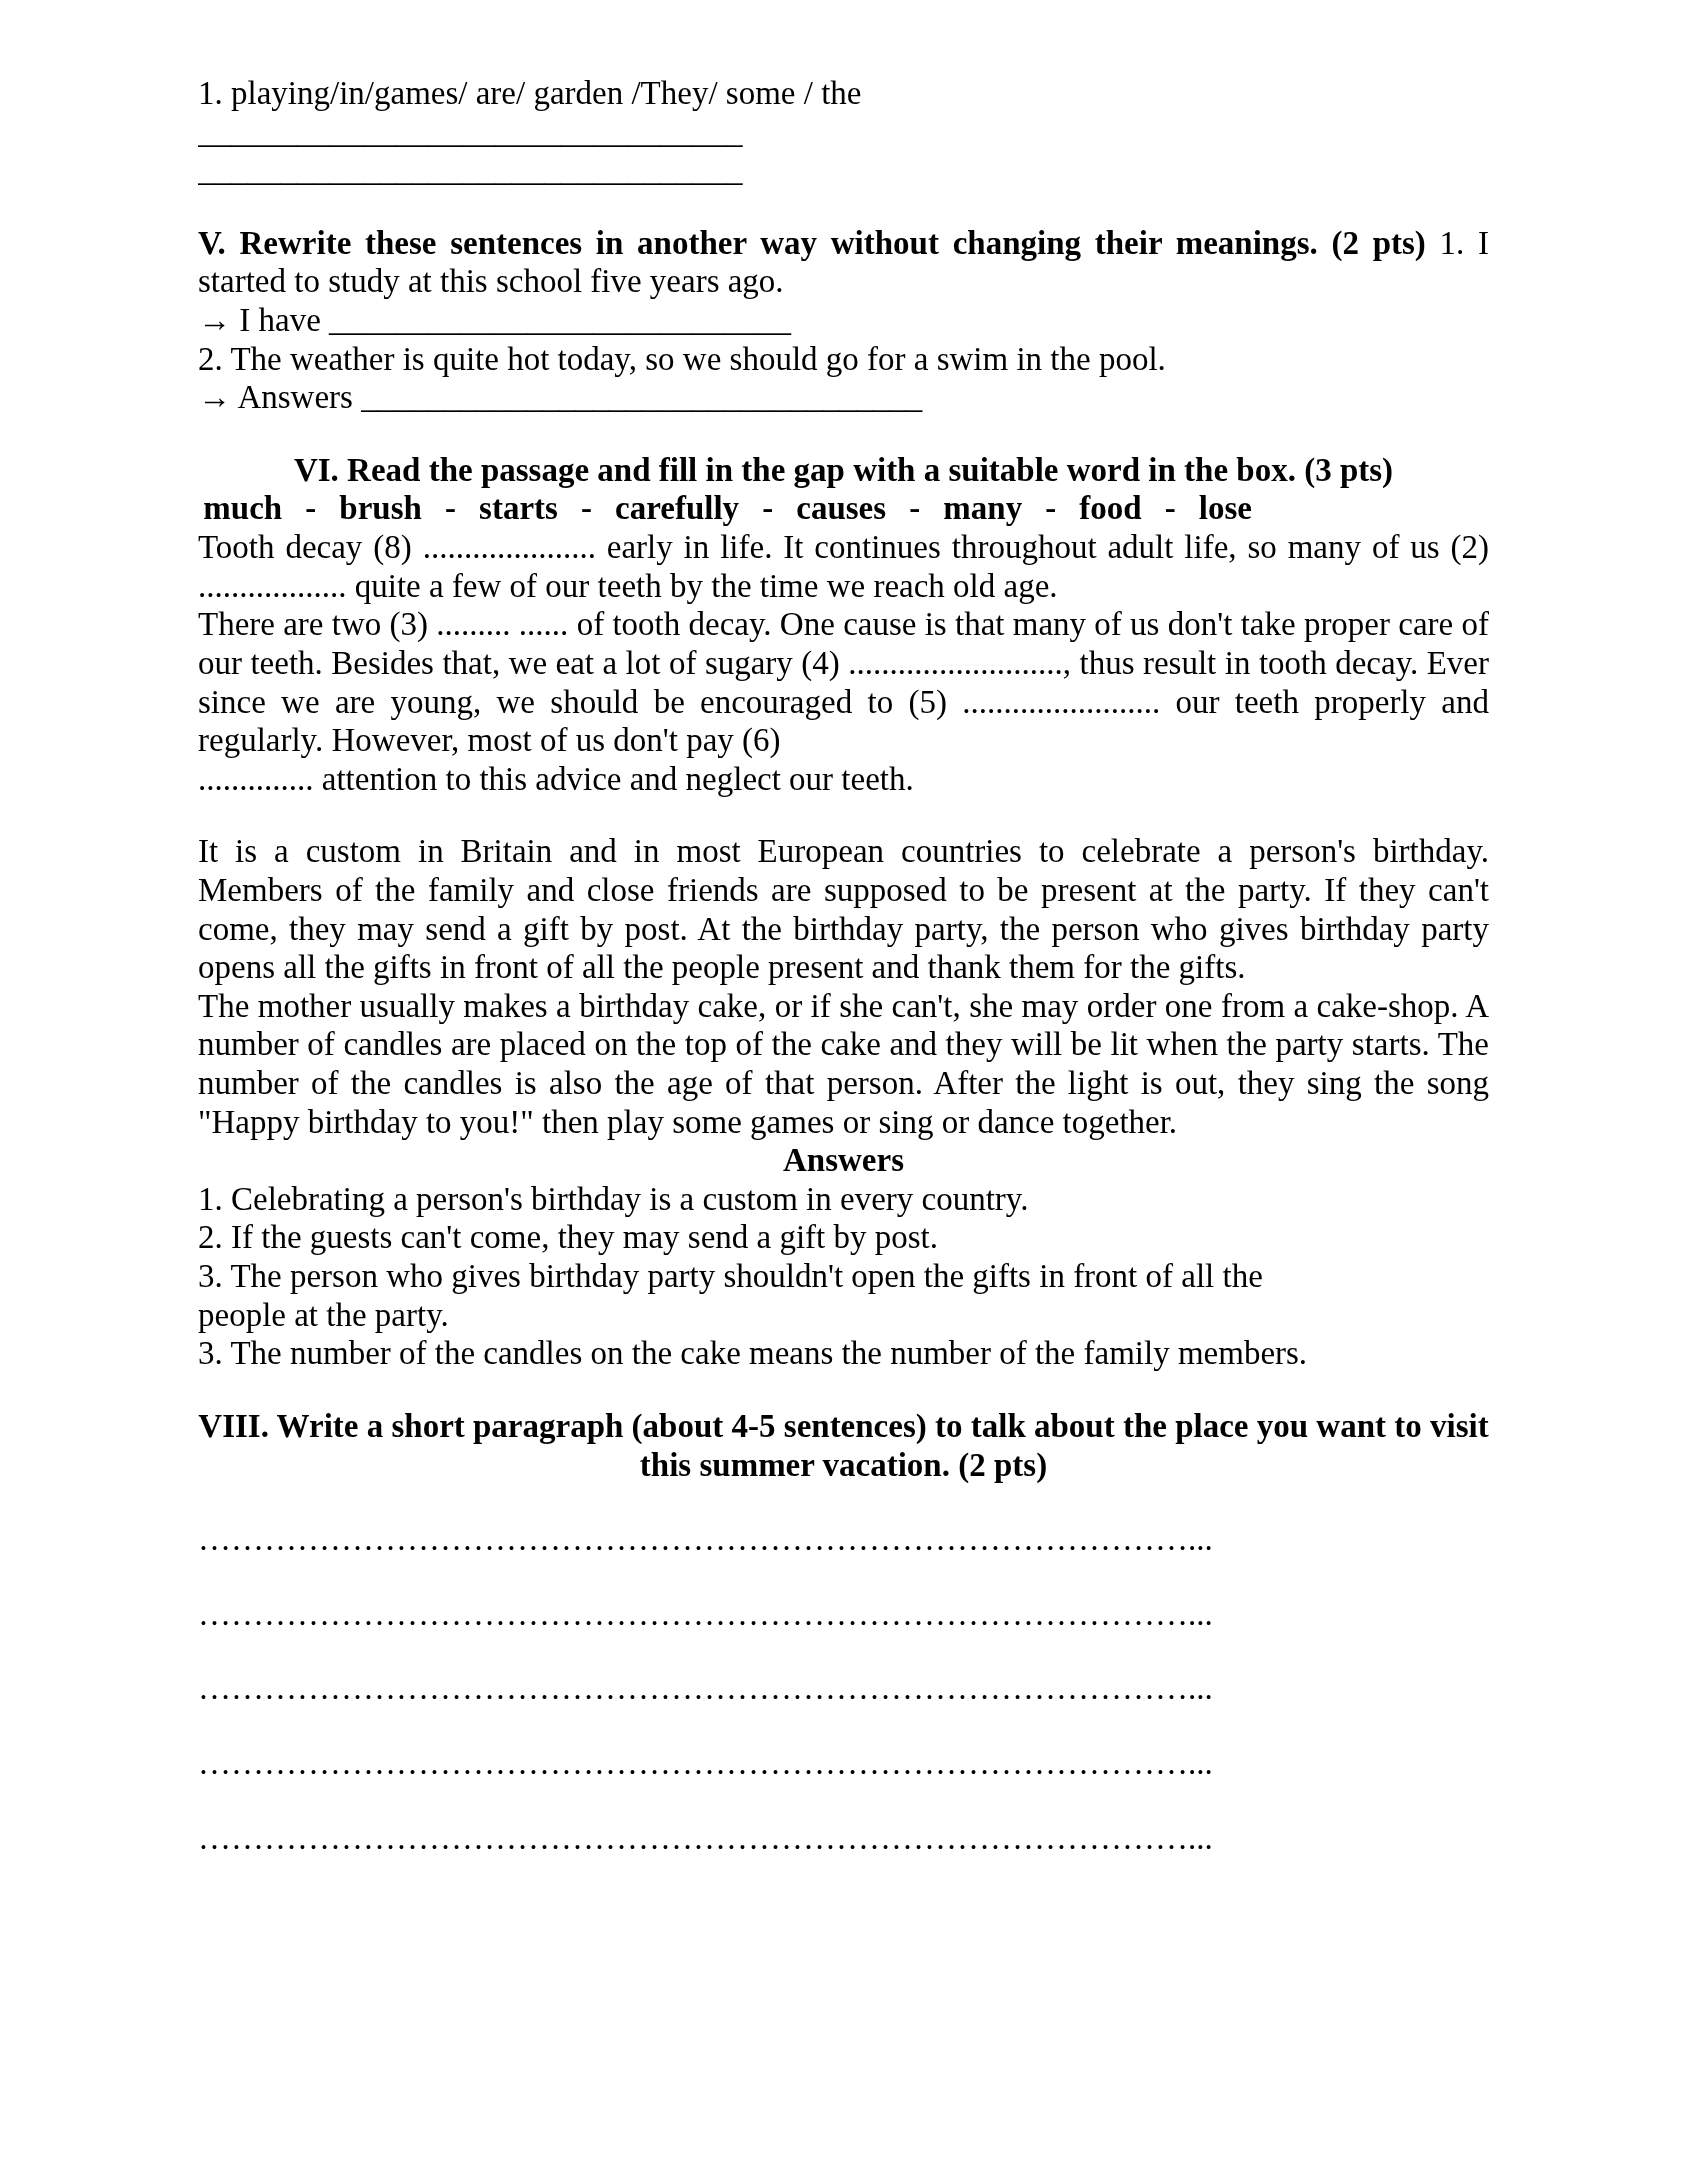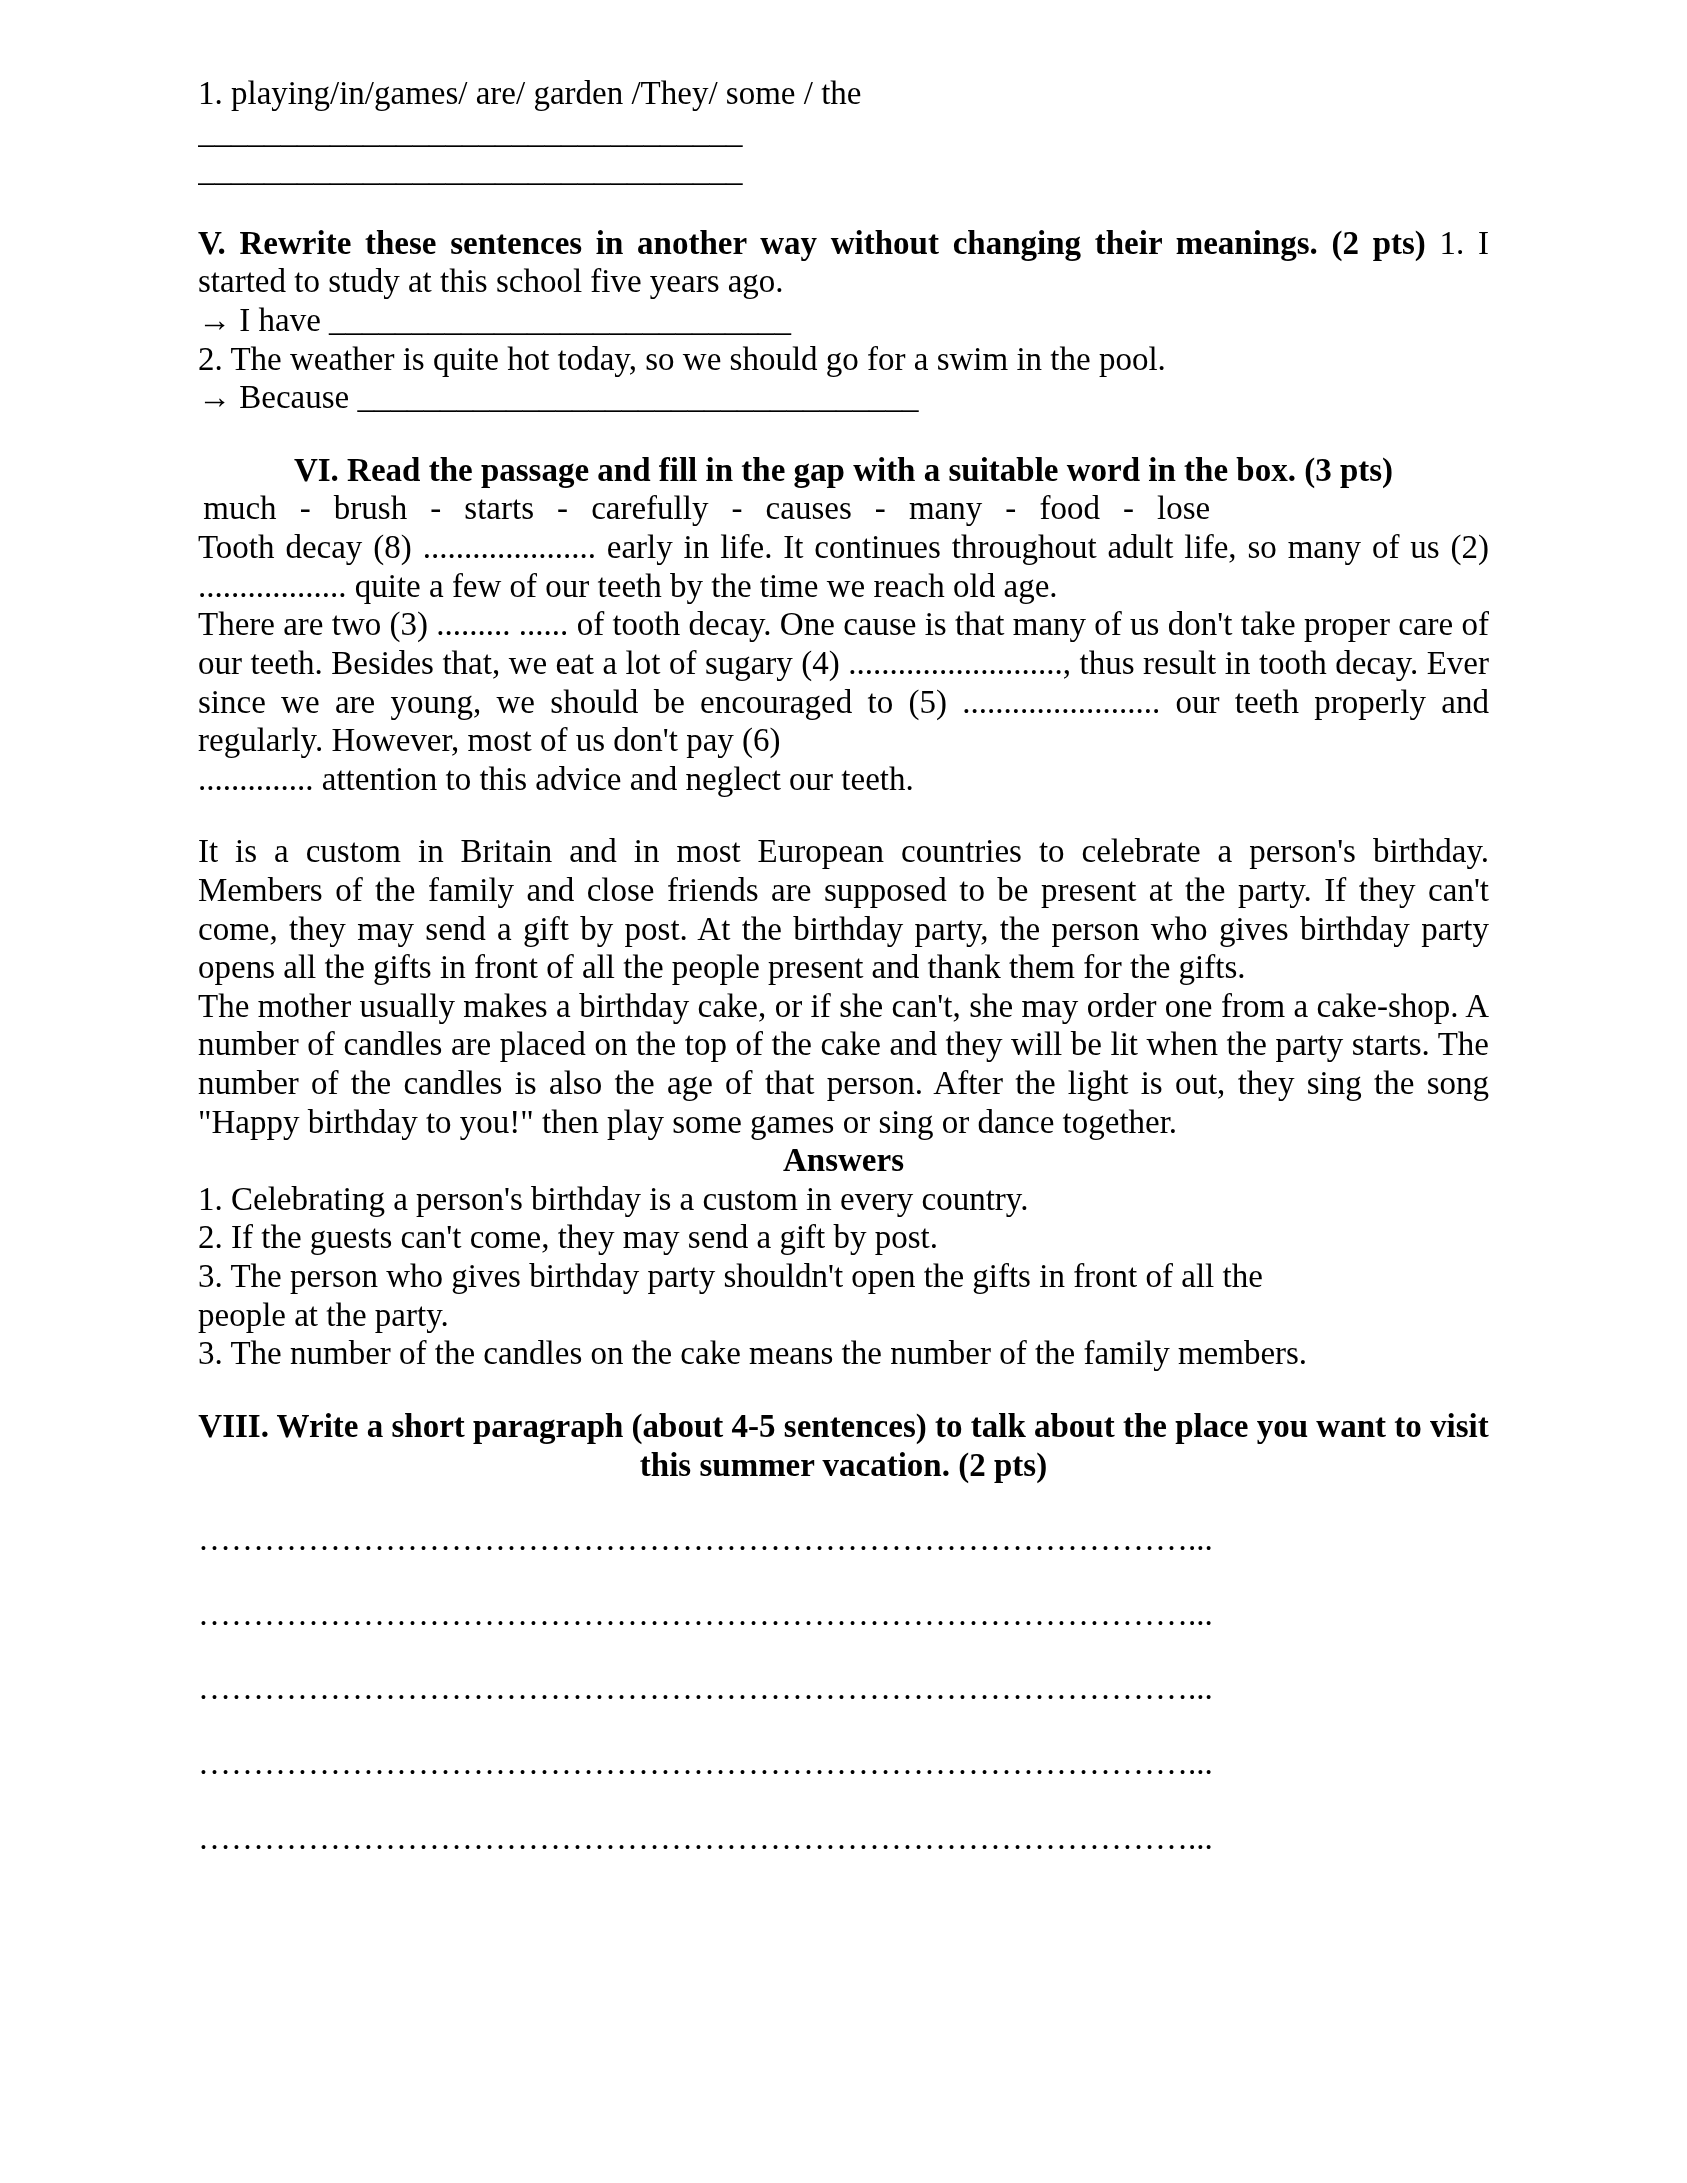--- a/index.html
+++ b/index.html
@@ -13,21 +13,21 @@
     font-family: "Liberation Serif", "DejaVu Serif", serif;
     font-size: 33px;
     line-height: 1.17;
     padding: 74px 198px 0 198px;
     overflow: hidden;
   }
   .just { text-align: justify; }
   .bold { font-weight: bold; text-align: center; }
   .sec { margin-top: 34px; }
   .wordbox {
-    font-weight: normal;
+    font-weight: bold;
     word-spacing: 0.45em;
     padding-left: 5.3px;
   }
   .writing-line {
     margin-top: 36px;
     white-space: nowrap;
     overflow: hidden;
     width: 1290px;
   }
   .line { white-space: nowrap; overflow: hidden; }
@@ -43,21 +43,21 @@
     <div class="line">_________________________________</div>
   </div>
 
   <div class="sec">
     <p class="just">
       <span class="bold">V. Rewrite these sentences in another way without changing their meanings. (2 pts)</span>
       <span>1. I started to study at this school five years ago.</span>
     </p>
     <div class="line">→ I have ____________________________</div>
     <div class="line">2. The weather is quite hot today, so we should go for a swim in the pool.</div>
-    <div class="line">→ Because __________________________________</div>
+    <div class="line">→ Answers __________________________________</div>
   </div>
 
   <div class="sec">
     <div class="bold line">VI. Read the passage and fill in the gap with a suitable word in the box. (3 pts)</div>
     <div class="wordbox">much - brush - starts - carefully - causes - many - food - lose</div>
     <p class="just">Tooth decay (8) ..................... early in life. It continues throughout adult life, so many of us (2) .................. quite a few of our teeth by the time we reach old age.</p>
     <p class="just">There are two (3) ......... ...... of tooth decay. One cause is that many of us don't take proper care of our teeth. Besides that, we eat a lot of sugary (4) .........................., thus result in tooth decay. Ever since we are young, we should be encouraged to (5) ........................ our teeth properly and regularly. However, most of us don't pay (6)</p>
     <div>.............. attention to this advice and neglect our teeth.</div>
   </div>
 

